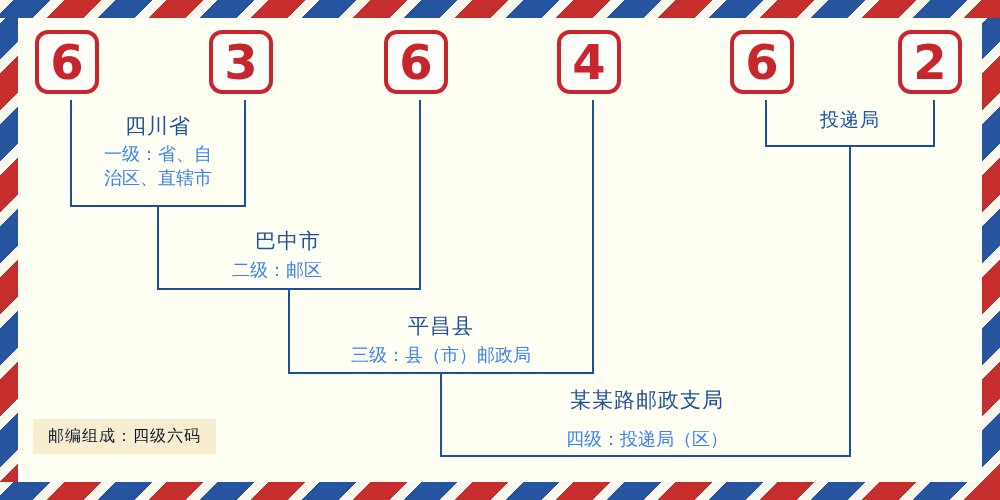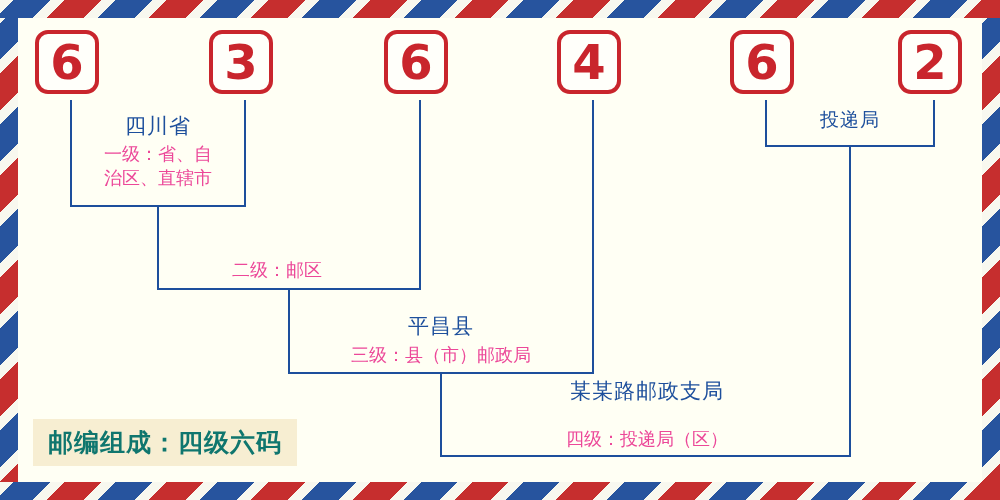--- a/index.html
+++ b/index.html
@@ -59,37 +59,37 @@
 
   
   .label { position: absolute; text-align: center; z-index: 2; }
   .label.region {
     color: #1d4f9c;
     font-weight: normal;
     font-size: 21px;
     letter-spacing: 1px;
   }
   .label.level {
-    color: #ec4899;
+    color: #3b82f6;
     font-size: 18px;
     line-height: 1.35;
   }
 
   
   .footer-box {
     position: absolute;
     left: 33px; top: 419px;
     padding: 7px 15px;
     background: #f7eed2;
     z-index: 2;
   }
   .footer-box span {
-    color: #0f766e;
-    font-weight: bold;
-    font-size: 25px;
+    color: #0f172a;
+    font-weight: normal;
+    font-size: 16px;
     letter-spacing: 1px;
   }
 </style>
 </head>
 <body>
 
 <div class="canvas">
 
   <div class="border-strip v left"></div>
   <div class="border-strip v right"></div>
@@ -131,26 +131,27 @@
   <div class="line h" style="left:440px; top:455px; width:411px"></div>
   <div class="line v" style="left:849px; top:145px; height:312px"></div>
 
   <div class="line h" style="left:765px; top:145px; width:170px"></div>
   <div class="line v" style="left:765px; top:100px; height:45px"></div>
   <div class="line v" style="left:933px; top:100px; height:45px"></div>
 
   <div class="label region" style="left:58px; top:112px; width:200px">四川省</div>
   <div class="label level" style="left:98px; top:142px; width:120px">一级：省、自治区、直辖市</div>
 
+  <div class="label region" style="left:188px; top:227px; width:200px">巴中市</div>
   <div class="label level" style="left:177px; top:258px; width:200px">二级：邮区</div>
 
   <div class="label region" style="left:341px; top:312px; width:200px">平昌县</div>
   <div class="label level" style="left:331px; top:343px; width:220px">三级：县（市）邮政局</div>
 
-  <div class="label region" style="left:537px; top:377px; width:220px">某某路邮政支局</div>
+  <div class="label region" style="left:537px; top:386px; width:220px">某某路邮政支局</div>
   <div class="label level" style="left:537px; top:427px; width:220px">四级：投递局（区）</div>
 
   <div class="label region" style="left:750px; top:107px; width:200px; font-size:19px">投递局</div>
 
   <div class="footer-box">
     <span>邮编组成：四级六码</span>
   </div>
 
 </div>
 

